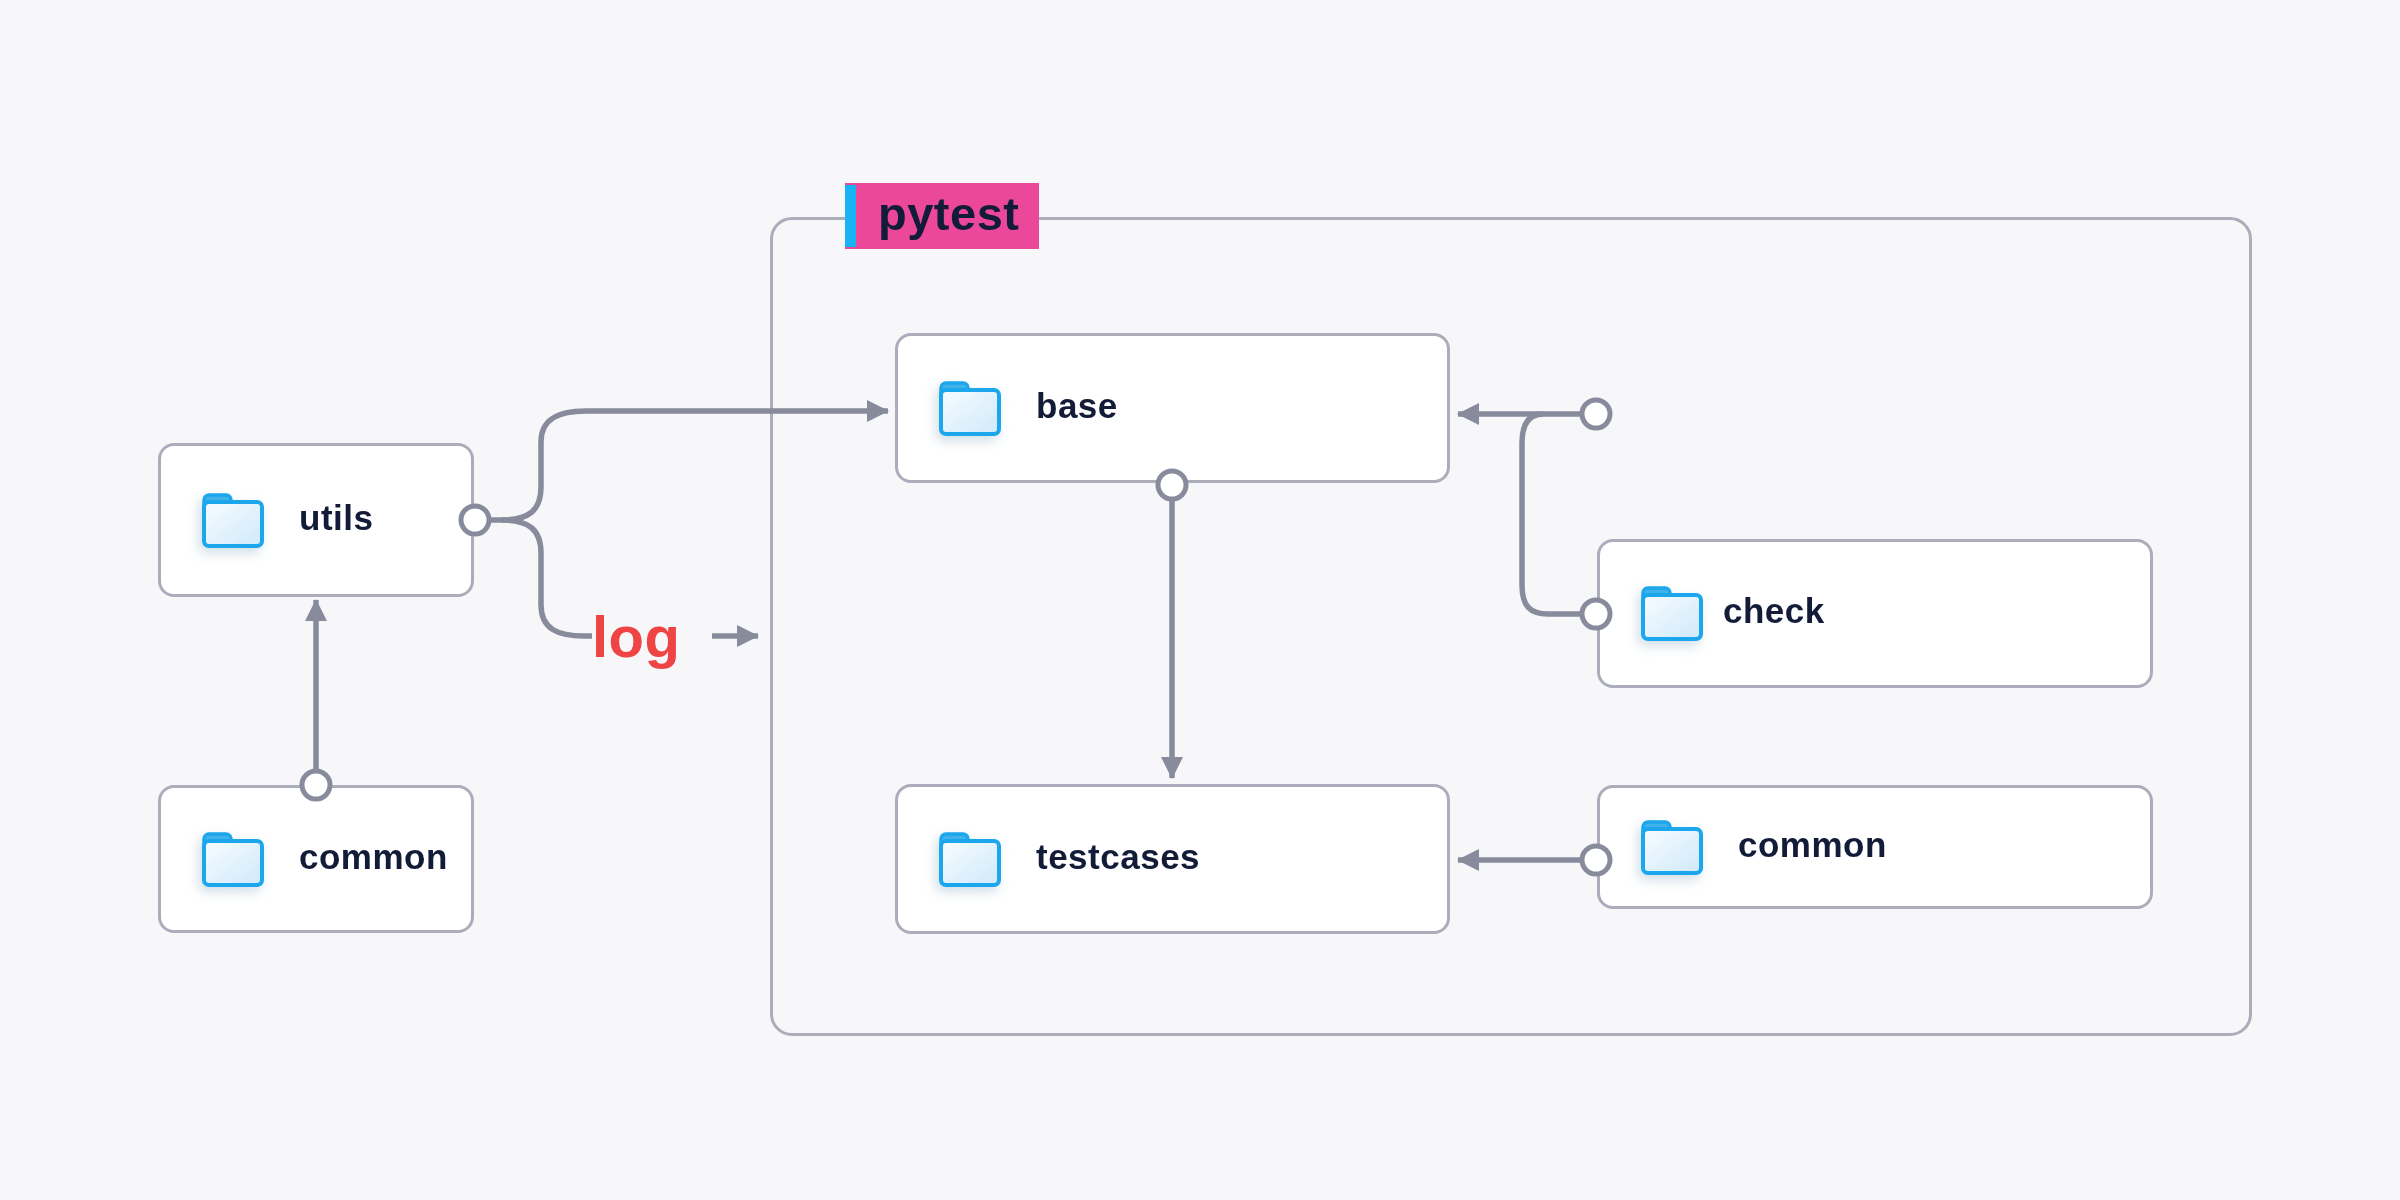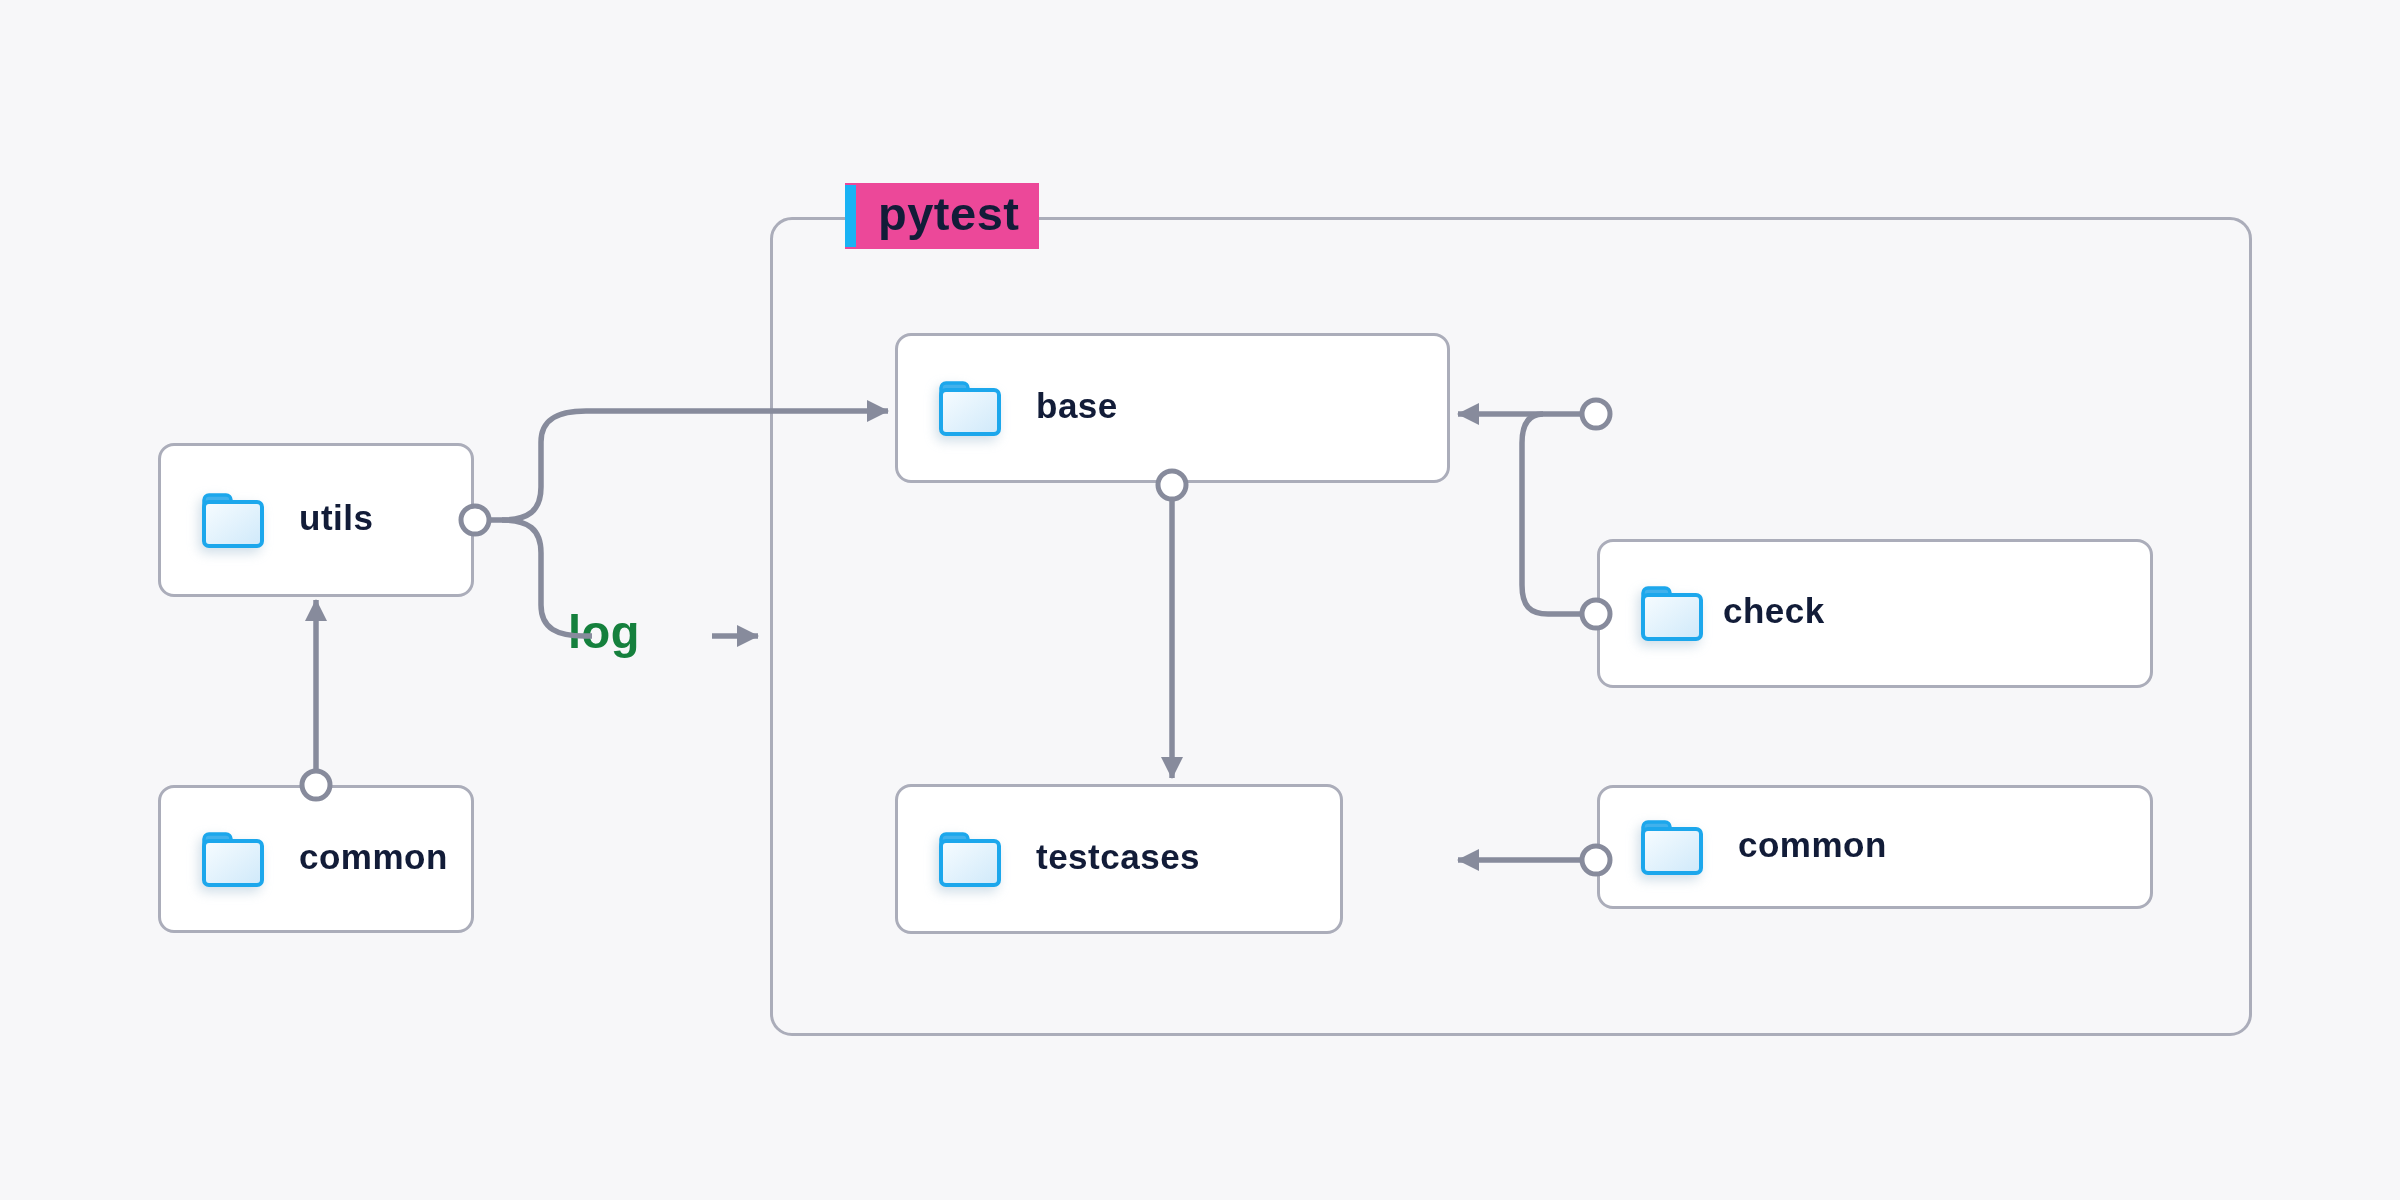--- a/index.html
+++ b/index.html
@@ -69,21 +69,21 @@
     letter-spacing: 0.5px;
     line-height: 1;
     padding-bottom: 6px;
     white-space: nowrap;
   }
   .folder { flex: 0 0 auto; filter: drop-shadow(-3px 5px 6px rgba(120,160,190,0.35)); }
 
   .node-utils     { left: 158px;  top: 443px; width: 316px; height: 154px; }
   .node-config    { left: 158px;  top: 785px; width: 316px; height: 148px; }
   .node-base      { left: 895px;  top: 333px; width: 555px; height: 150px; }
-  .node-testcases { left: 895px;  top: 784px; width: 448px; height: 150px; }
+  .node-testcases { left: 895px;  top: 784px; width: 555px; height: 150px; }
   .node-pymilvus  { left: 1597px; top: 333px; width: 556px; height: 150px; }
   .node-check     { left: 1597px; top: 539px; width: 556px; height: 149px; gap: 19px; }
   .node-common    { left: 1597px; top: 785px; width: 556px; height: 124px; }
 
   
   svg.connectors {
     position: absolute;
     left: 0; top: 0;
     width: 2400px; height: 1200px;
     z-index: 5;
@@ -96,24 +96,24 @@
   }
   .port {
     fill: #ffffff;
     stroke: #878b9c;
     stroke-width: 5;
   }
 
   
   .log-label {
     position: absolute;
-    left: 568px; top: 608px;
-    font-size: 47px;
+    left: 592px; top: 608px;
+    font-size: 58px;
     font-weight: 700;
-    color: #15803d;
+    color: #ef4444;
     letter-spacing: 0.5px;
     line-height: 1;
     z-index: 4;
   }
 </style>
 </head>
 <body>
 
 <div class="canvas">
 

